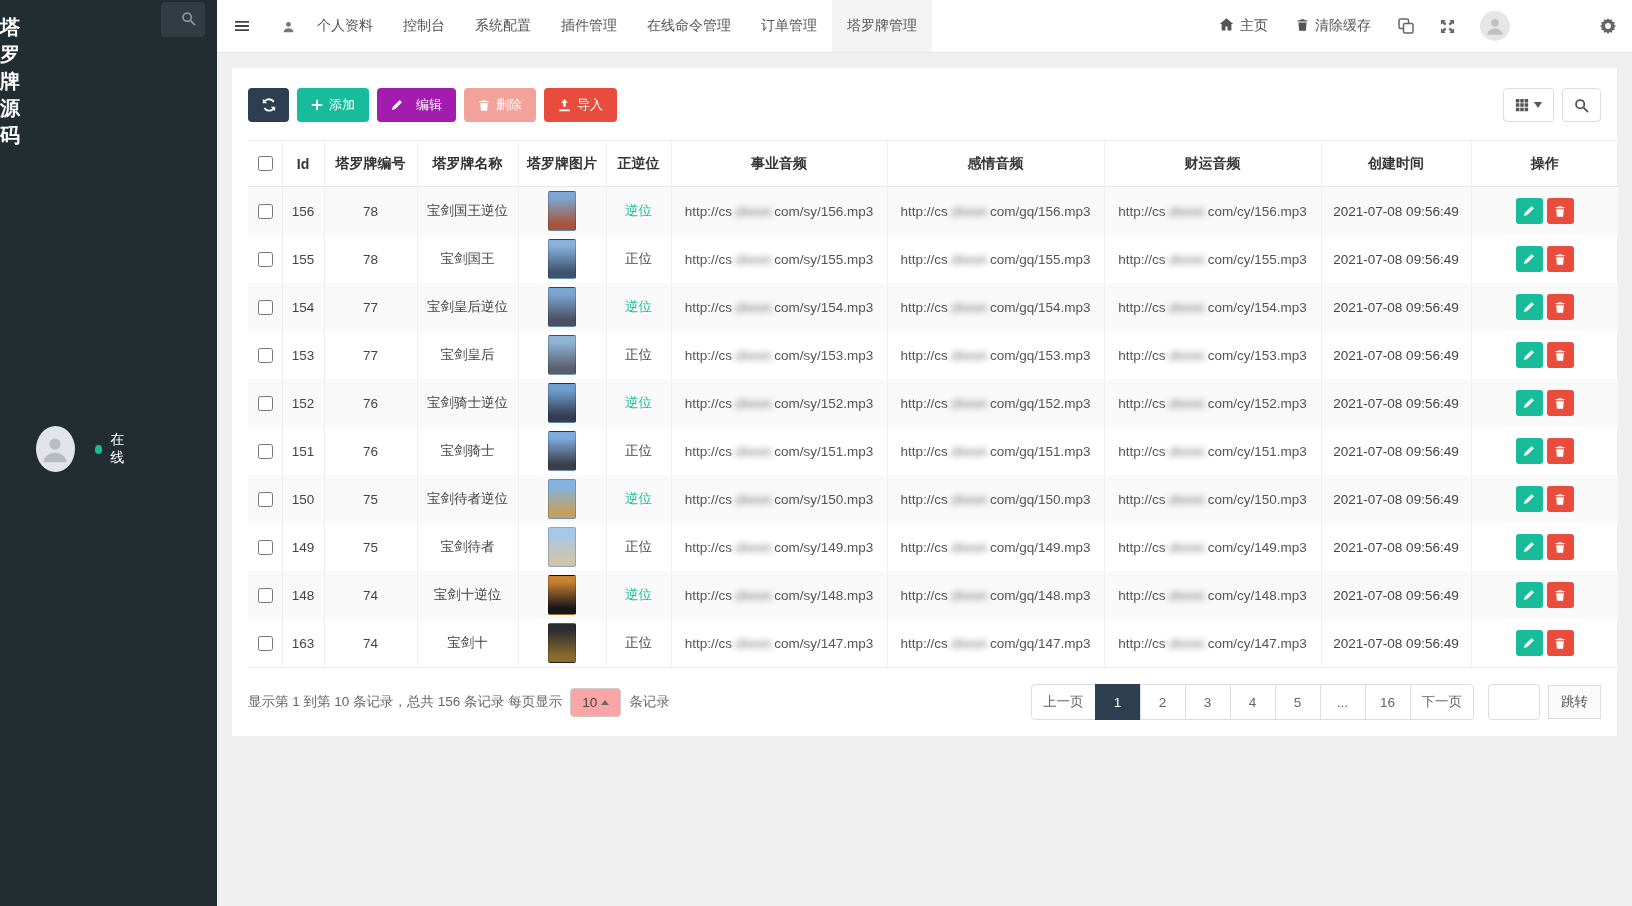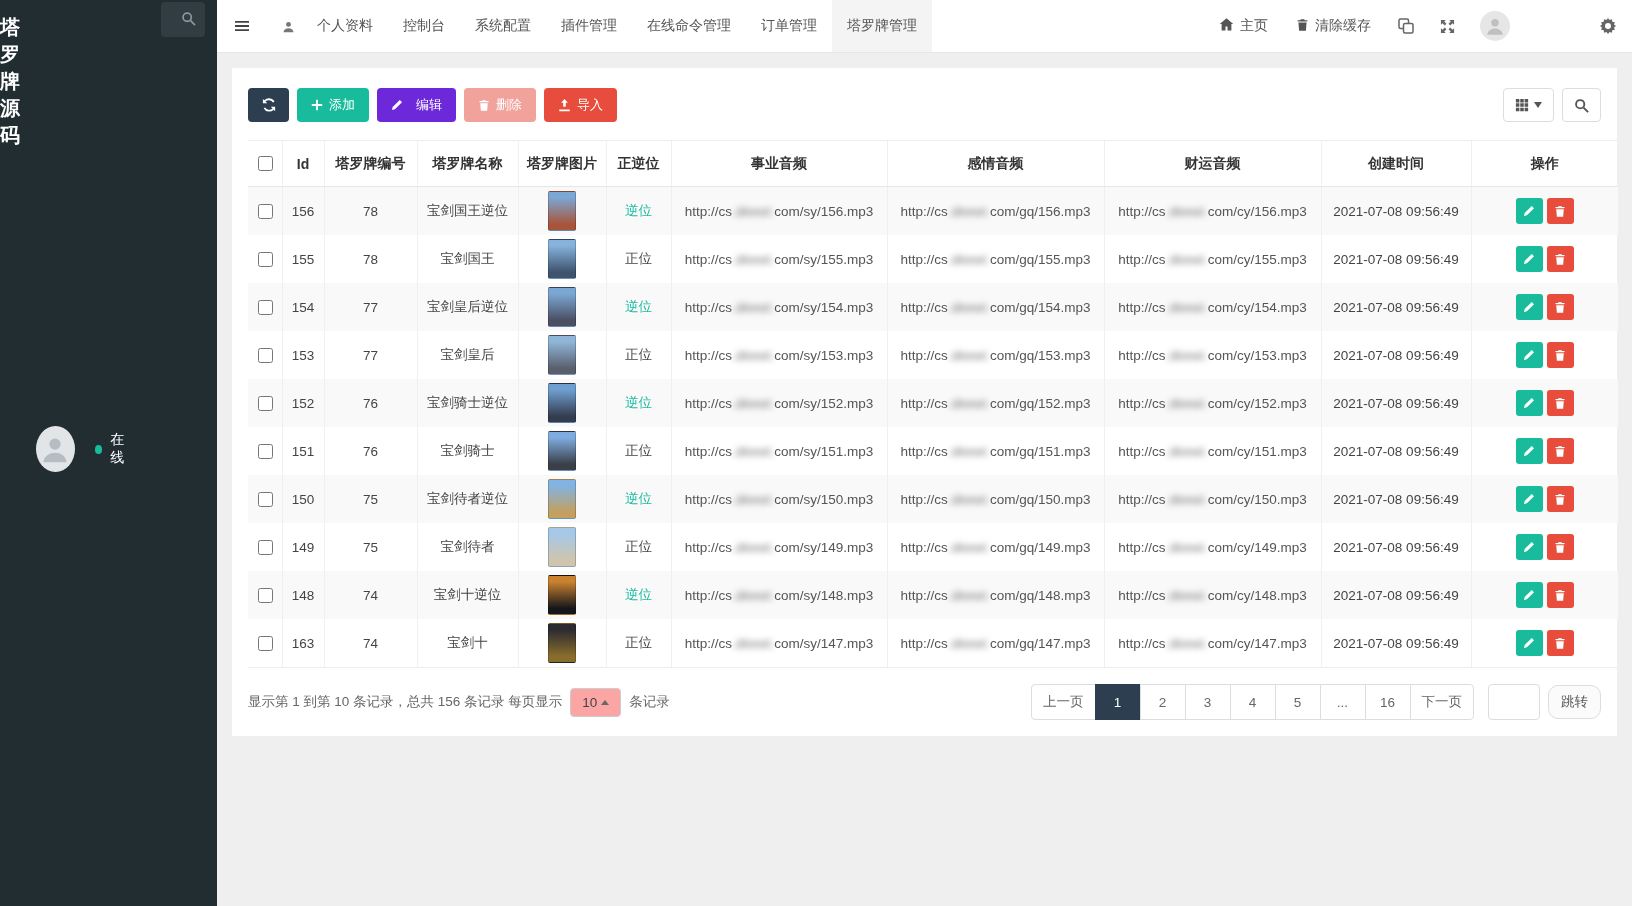--- a/index.html
+++ b/index.html
@@ -42,21 +42,21 @@
   .nav-gear{margin-left:78px;margin-right:16px;color:#666;display:flex;cursor:pointer;}
 
   .content{flex:1;padding:15px;box-sizing:border-box;background:#efefef;overflow:hidden;}
   .panel{background:#fff;box-sizing:border-box;padding:20px 16px 16px;min-height:620px;}
 
   
   .toolbar{display:flex;align-items:center;}
   .btn{height:34px;border:none;border-radius:4px;color:#fff;font-size:13px;display:inline-flex;align-items:center;gap:6px;padding:0 14px;margin-right:8px;cursor:pointer;font-family:inherit;}
   .btn-refresh{background:#2c3e50;width:41px;justify-content:center;padding:0;}
   .btn-add{background:#18bc9c;}
-  .btn-edit{background:#6d28d9;cursor:default;gap:13px;}
+  .btn-edit{background:#a21caf;cursor:default;gap:13px;}
   .btn-del{background:#f0a29b;cursor:default;}
   .btn-import{background:#e74c3c;}
   .toolbar-right{margin-left:auto;display:flex;}
   .btn-outline{height:34px;background:#fff;border:1px solid #ddd;border-radius:4px;color:#555;display:inline-flex;align-items:center;justify-content:center;gap:5px;padding:0 11px;margin-left:8px;cursor:pointer;}
 
   
   table{width:100%;border-collapse:collapse;margin-top:18px;font-size:13.5px;color:#444;table-layout:fixed;}
   th{font-size:14px;font-weight:bold;color:#333;padding:12px 4px;border-top:1px solid #ededed;border-bottom:1px solid #e7e7e7;text-align:center;}
   td{text-align:center;padding:2px 4px;height:44px;overflow:hidden;}
   th + th, td + td{border-left:1px solid #f0f0f0;}
@@ -76,21 +76,21 @@
   .tfooter{display:flex;align-items:center;margin-top:16px;font-size:13.5px;color:#666;}
   .pagesize{display:inline-flex;align-items:center;gap:4px;border:1px solid #ccc;border-radius:4px;background:#fca5a5;padding:6px 11px;margin:0 8px;color:#444;cursor:pointer;}
   .caret-up{width:0;height:0;border-left:4px solid transparent;border-right:4px solid transparent;border-bottom:5px solid #666;}
   .pagination{margin-left:auto;display:flex;align-items:center;}
   .pgroup{display:flex;}
   .page-btn{min-width:22px;height:34px;padding:0 11px;display:flex;align-items:center;justify-content:center;border:1px solid #ddd;margin-left:-1px;background:#fff;color:#666;font-size:13.5px;cursor:pointer;user-select:none;}
   .page-btn:first-child{border-radius:4px 0 0 4px;margin-left:0;}
   .page-btn:last-child{border-radius:0 4px 4px 0;}
   .page-btn.active{background:#2c3e50;border-color:#2c3e50;color:#fff;}
   .jump-input{width:46px;height:32px;border:1px solid #ddd;border-radius:4px;margin-left:14px;outline:none;}
-  .jump-btn{height:34px;padding:0 12px;border:1px solid #ddd;border-radius:10px;background:#fbfbfb;color:#555;font-size:13.5px;margin-left:8px;cursor:pointer;font-family:inherit;}
+  .jump-btn{height:34px;padding:0 12px;border:1px solid #ddd;border-radius:0;background:#fbfbfb;color:#555;font-size:13.5px;margin-left:8px;cursor:pointer;font-family:inherit;}
 </style>
 </head>
 <body>
 
 <div class="app">
 
   <aside class="sidebar">
     <div class="brand">塔罗牌源码</div>
     <div class="user-panel">
       <div class="avatar">

